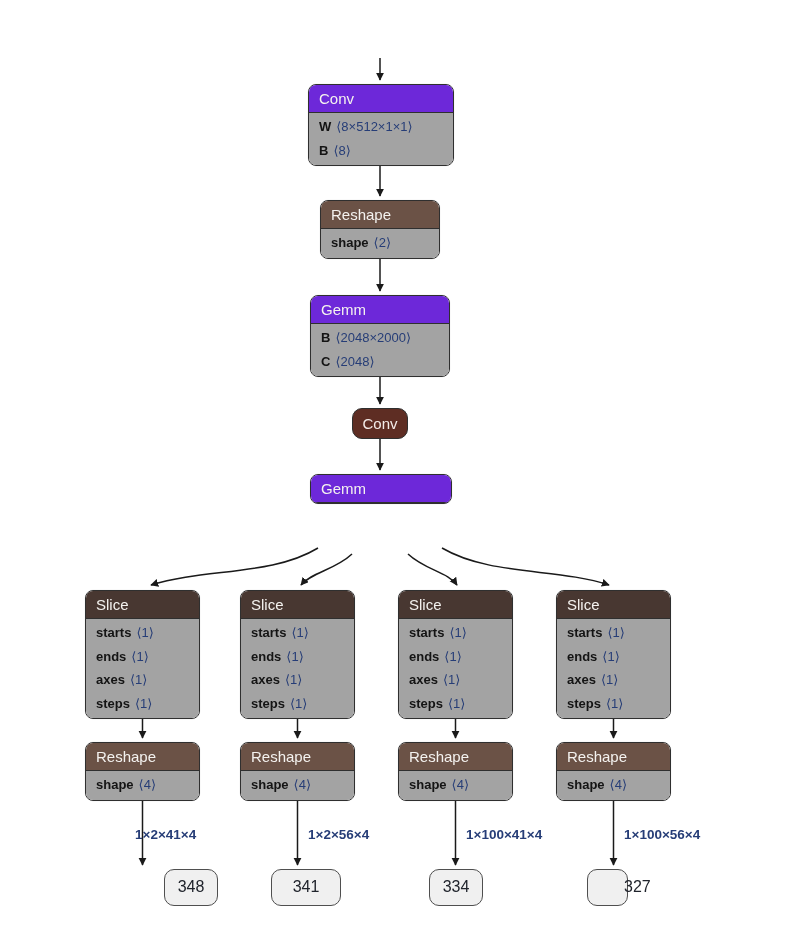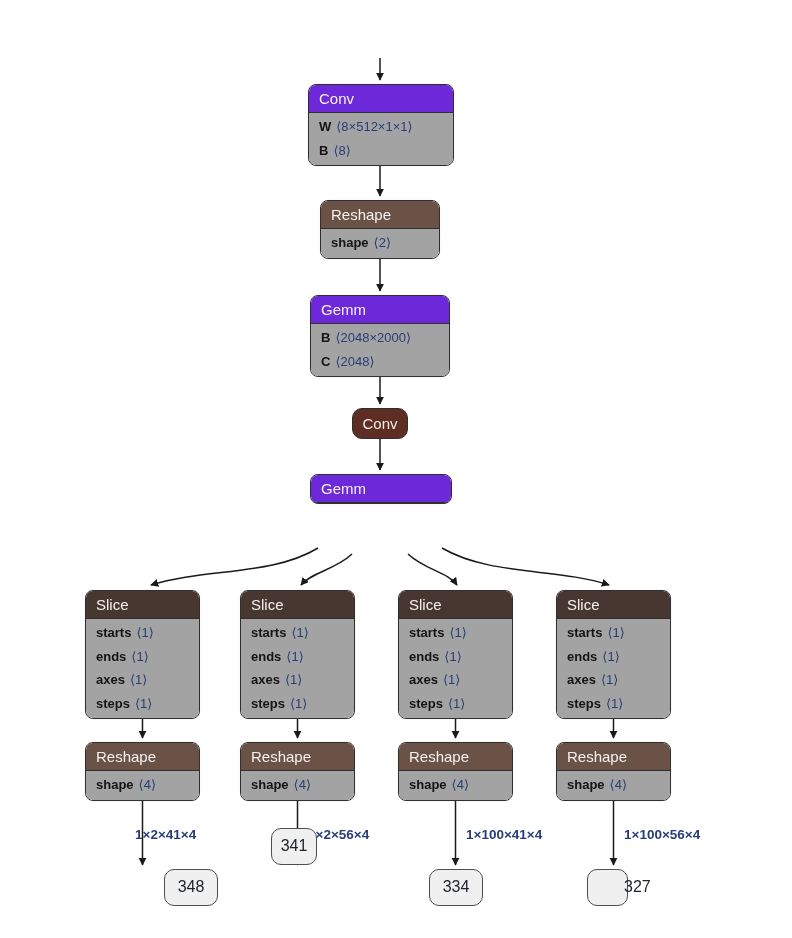--- a/index.html
+++ b/index.html
@@ -226,17 +226,17 @@
       <div class="attr-row"><span class="attr-name">shape</span><span class="attr-value">⟨4⟩</span></div>
     </div>
   </div>
 
   <span class="edge-label" style="left:135px; top:827px;">1×2×41×4</span>
   <span class="edge-label" style="left:308px; top:827px;">1×2×56×4</span>
   <span class="edge-label" style="left:466px; top:827px;">1×100×41×4</span>
   <span class="edge-label" style="left:624px; top:827px;">1×100×56×4</span>
 
   <div class="output-node" style="left:116px; top:869px; width:54px; height:37px;margin-left:48px;">348</div>
-  <div class="output-node" style="left:271px; top:828px; width:46px; height:37px;text-align:center;">341</div>
+  <div class="output-node" style="left:271px; top:869px; width:70px; height:37px;text-align:center;">341</div>
   <div class="output-node" style="left:429px; top:869px; width:54px; height:37px;">334</div>
   <div class="output-node" style="left:587px; top:869px; width:41px; height:37px;padding-left:36px;">327</div>
 
 </div>
 
 </body></html>

